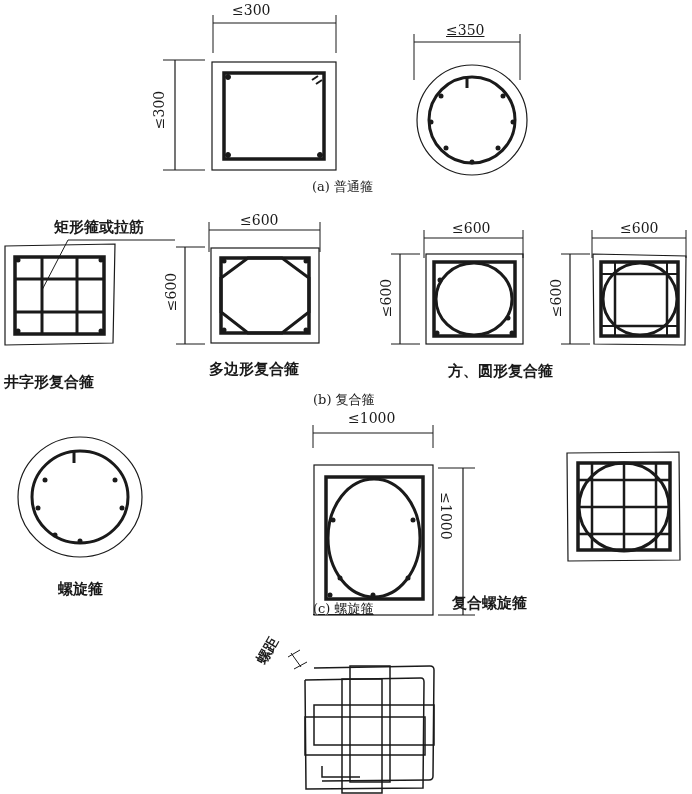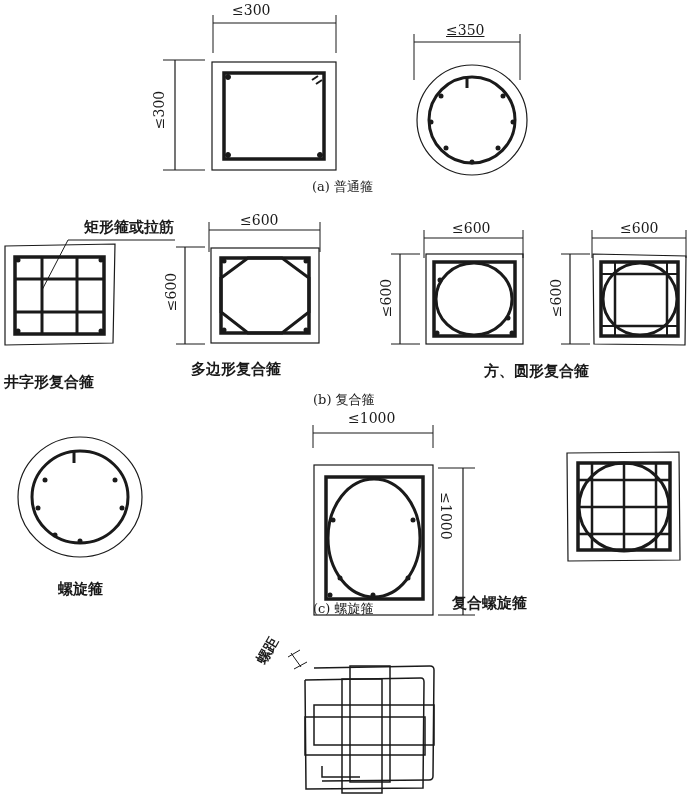--- a/index.html
+++ b/index.html
@@ -172,32 +172,32 @@
     <circle cx="408" cy="578" r="2.5"></circle>
       <circle cx="330" cy="595" r="2.5"></circle>
   </g>
 </svg>
 
 <div class="dim" style="left:232px;top:2px;">≤300</div>
 <div class="vdim" style="left:140px;top:102px;">≤300</div>
 <div class="dim" style="left:446px;top:22px;text-decoration:underline;">≤350</div>
 <div class="caption" style="left:312px;top:178px;">(a) 普通箍</div>
 
-<div class="lbl" style="left:84px;top:218px;">矩形箍或拉筋</div>
+<div class="lbl" style="left:54px;top:218px;">矩形箍或拉筋</div>
 <div class="dim" style="left:240px;top:212px;">≤600</div>
 <div class="vdim" style="left:152px;top:284px;">≤600</div>
 <div class="dim" style="left:452px;top:220px;">≤600</div>
 <div class="vdim" style="left:367px;top:290px;">≤600</div>
 <div class="dim" style="left:620px;top:220px;">≤600</div>
 <div class="vdim" style="left:537px;top:290px;">≤600</div>
 
 <div class="lbl" style="left:4px;top:365px;margin-top:8px;">井字形复合箍</div>
-<div class="lbl" style="left:191px;top:360px;text-align:center;">多边形复合箍</div>
-<div class="lbl" style="left:484px;top:362px;">方、圆形复合箍</div>
+<div class="lbl" style="left:209px;top:360px;text-align:center;">多边形复合箍</div>
+<div class="lbl" style="left:448px;top:362px;">方、圆形复合箍</div>
 <div class="caption" style="left:313px;top:391px;">(b) 复合箍</div>
 
 <div class="dim" style="left:348px;top:410px;">≤1000</div>
 <div class="vdim90" style="left:422px;top:508px;">≤1000</div>
 <div class="lbl" style="left:58px;top:580px;">螺旋箍</div>
 <div class="lbl" style="left:452px;top:570px;margin-top:24px;">复合螺旋箍</div>
-<div class="caption" style="left:313px;top:600px;">(c) 螺旋箍</div>
+<div class="caption" style="left:313px;top:600px;text-decoration:underline;">(c) 螺旋箍</div>
 
 <div class="lbl" style="left:254px;top:642px;transform:rotate(-60deg);font-size:14px;">螺距</div>
 
 </body></html>

